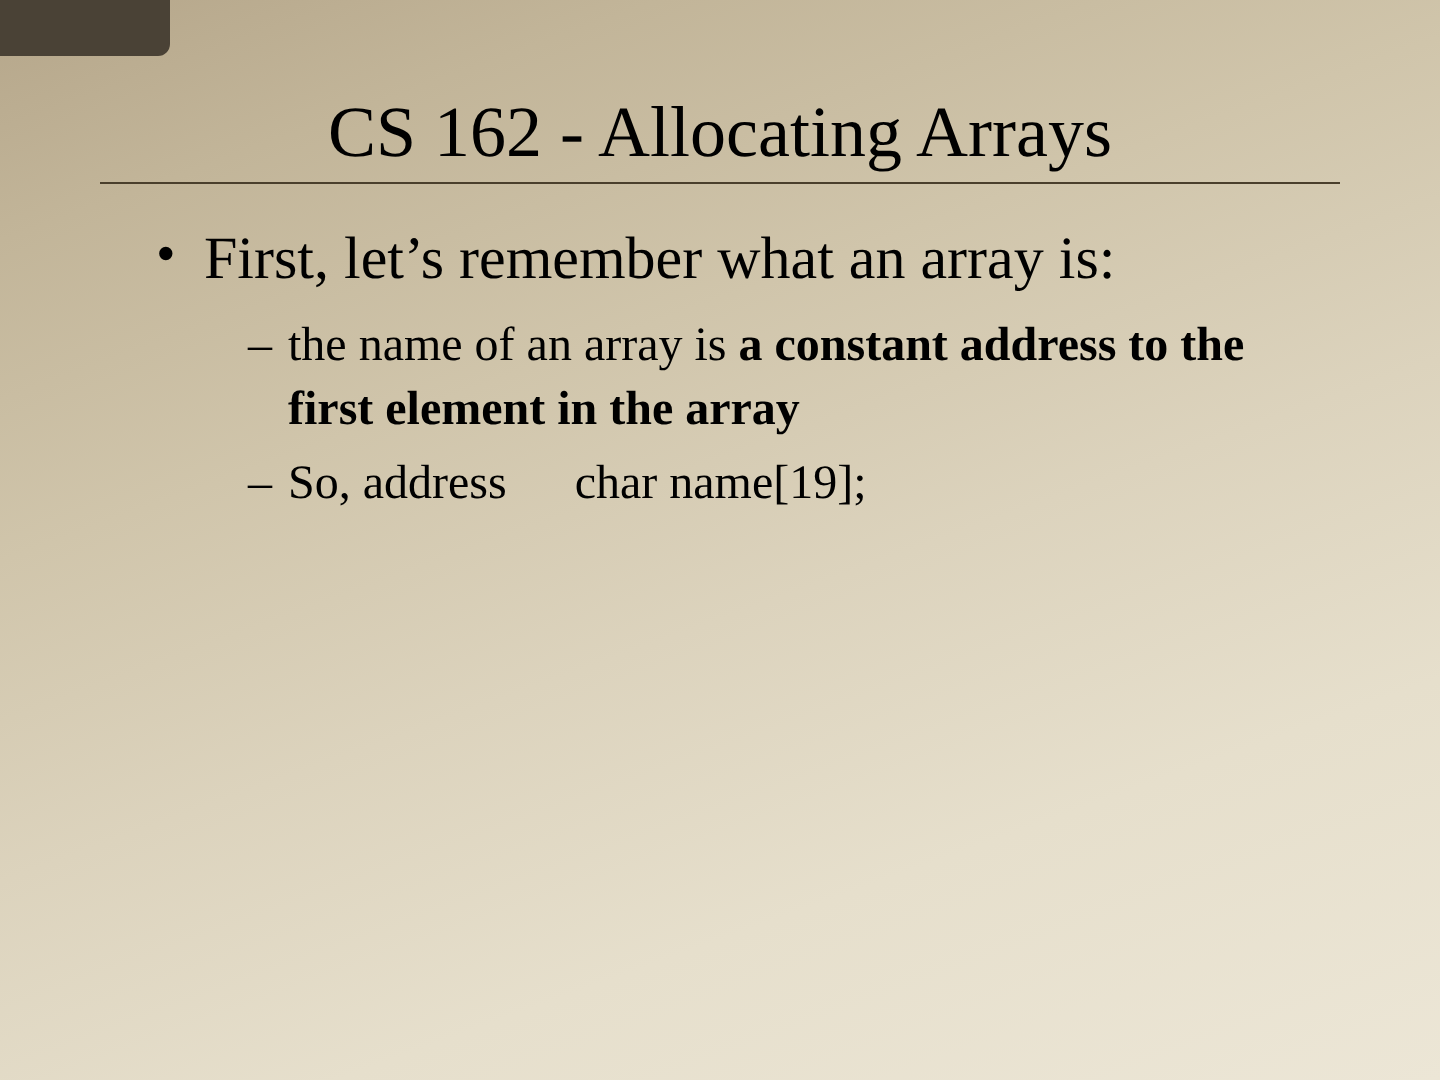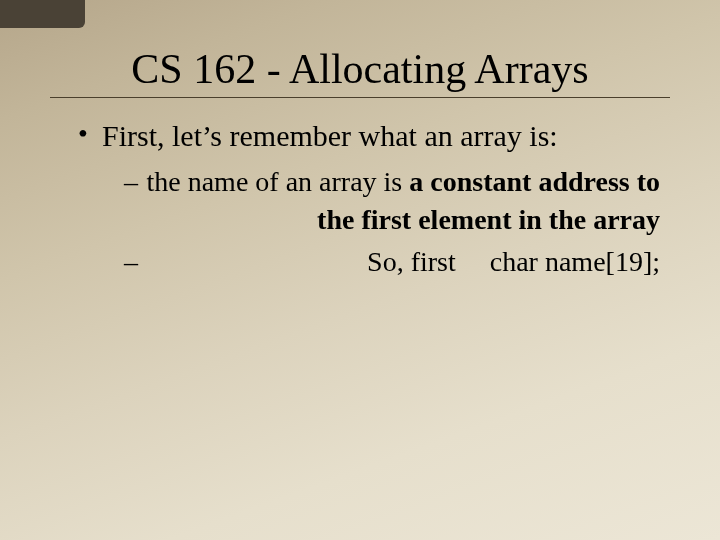--- a/index.html
+++ b/index.html
@@ -26,21 +26,21 @@
   .slide {
     position: absolute;
     top: 0;
     left: 0;
     width: 720px;
     height: 540px;
     box-sizing: border-box;
     padding: 45px 50px 40px 50px;
   }
   .title {
-    font-size: 42px;
+    font-size: 36px;
     text-align: center;
     margin: 0 0 4px 0;
     font-weight: normal;
   }
   .rule {
     border: none;
     border-top: 1px solid #4a3f2c;
     margin: 0 0 18px 0;
   }
   ul.bullets {
@@ -62,25 +62,24 @@
     top: 0;
     font-size: 28px;
   }
   ul.sub {
     list-style: none;
     margin: 8px 0 0 0;
     padding: 0 0 0 22px;
   }
   ul.sub > li {
     position: relative;
-    font-size: 28px;
+    font-size: 24px;
     line-height: 1.35;
     padding-left: 20px;
     margin-bottom: 4px;
-    text-align: right;
   }
   ul.sub > li::before {
     content: "–";
     position: absolute;
     left: 0;
     top: 0;
   }
   .bold { font-weight: bold; }
   .code-gap { display: inline-block; width: 34px; }
   .hang { display: block; }
@@ -94,18 +93,18 @@
   <h1 class="title">CS 162 - Allocating Arrays</h1>
   <hr class="rule">
   <ul class="bullets">
     <li>
       <span>First, let’s remember what an array is:</span>
       <ul class="sub">
         <li>
           <span>the name of an array is </span><span class="bold">a constant address to the first element in the array</span>
         </li>
         <li>
-          <span>So, first</span><span class="code-gap"></span><span>char name[19];</span>
+          <span>So, address</span><span class="code-gap"></span><span>char name[19];</span>
         </li>
       </ul>
     </li>
   </ul>
 </div>
 
 </body></html>

